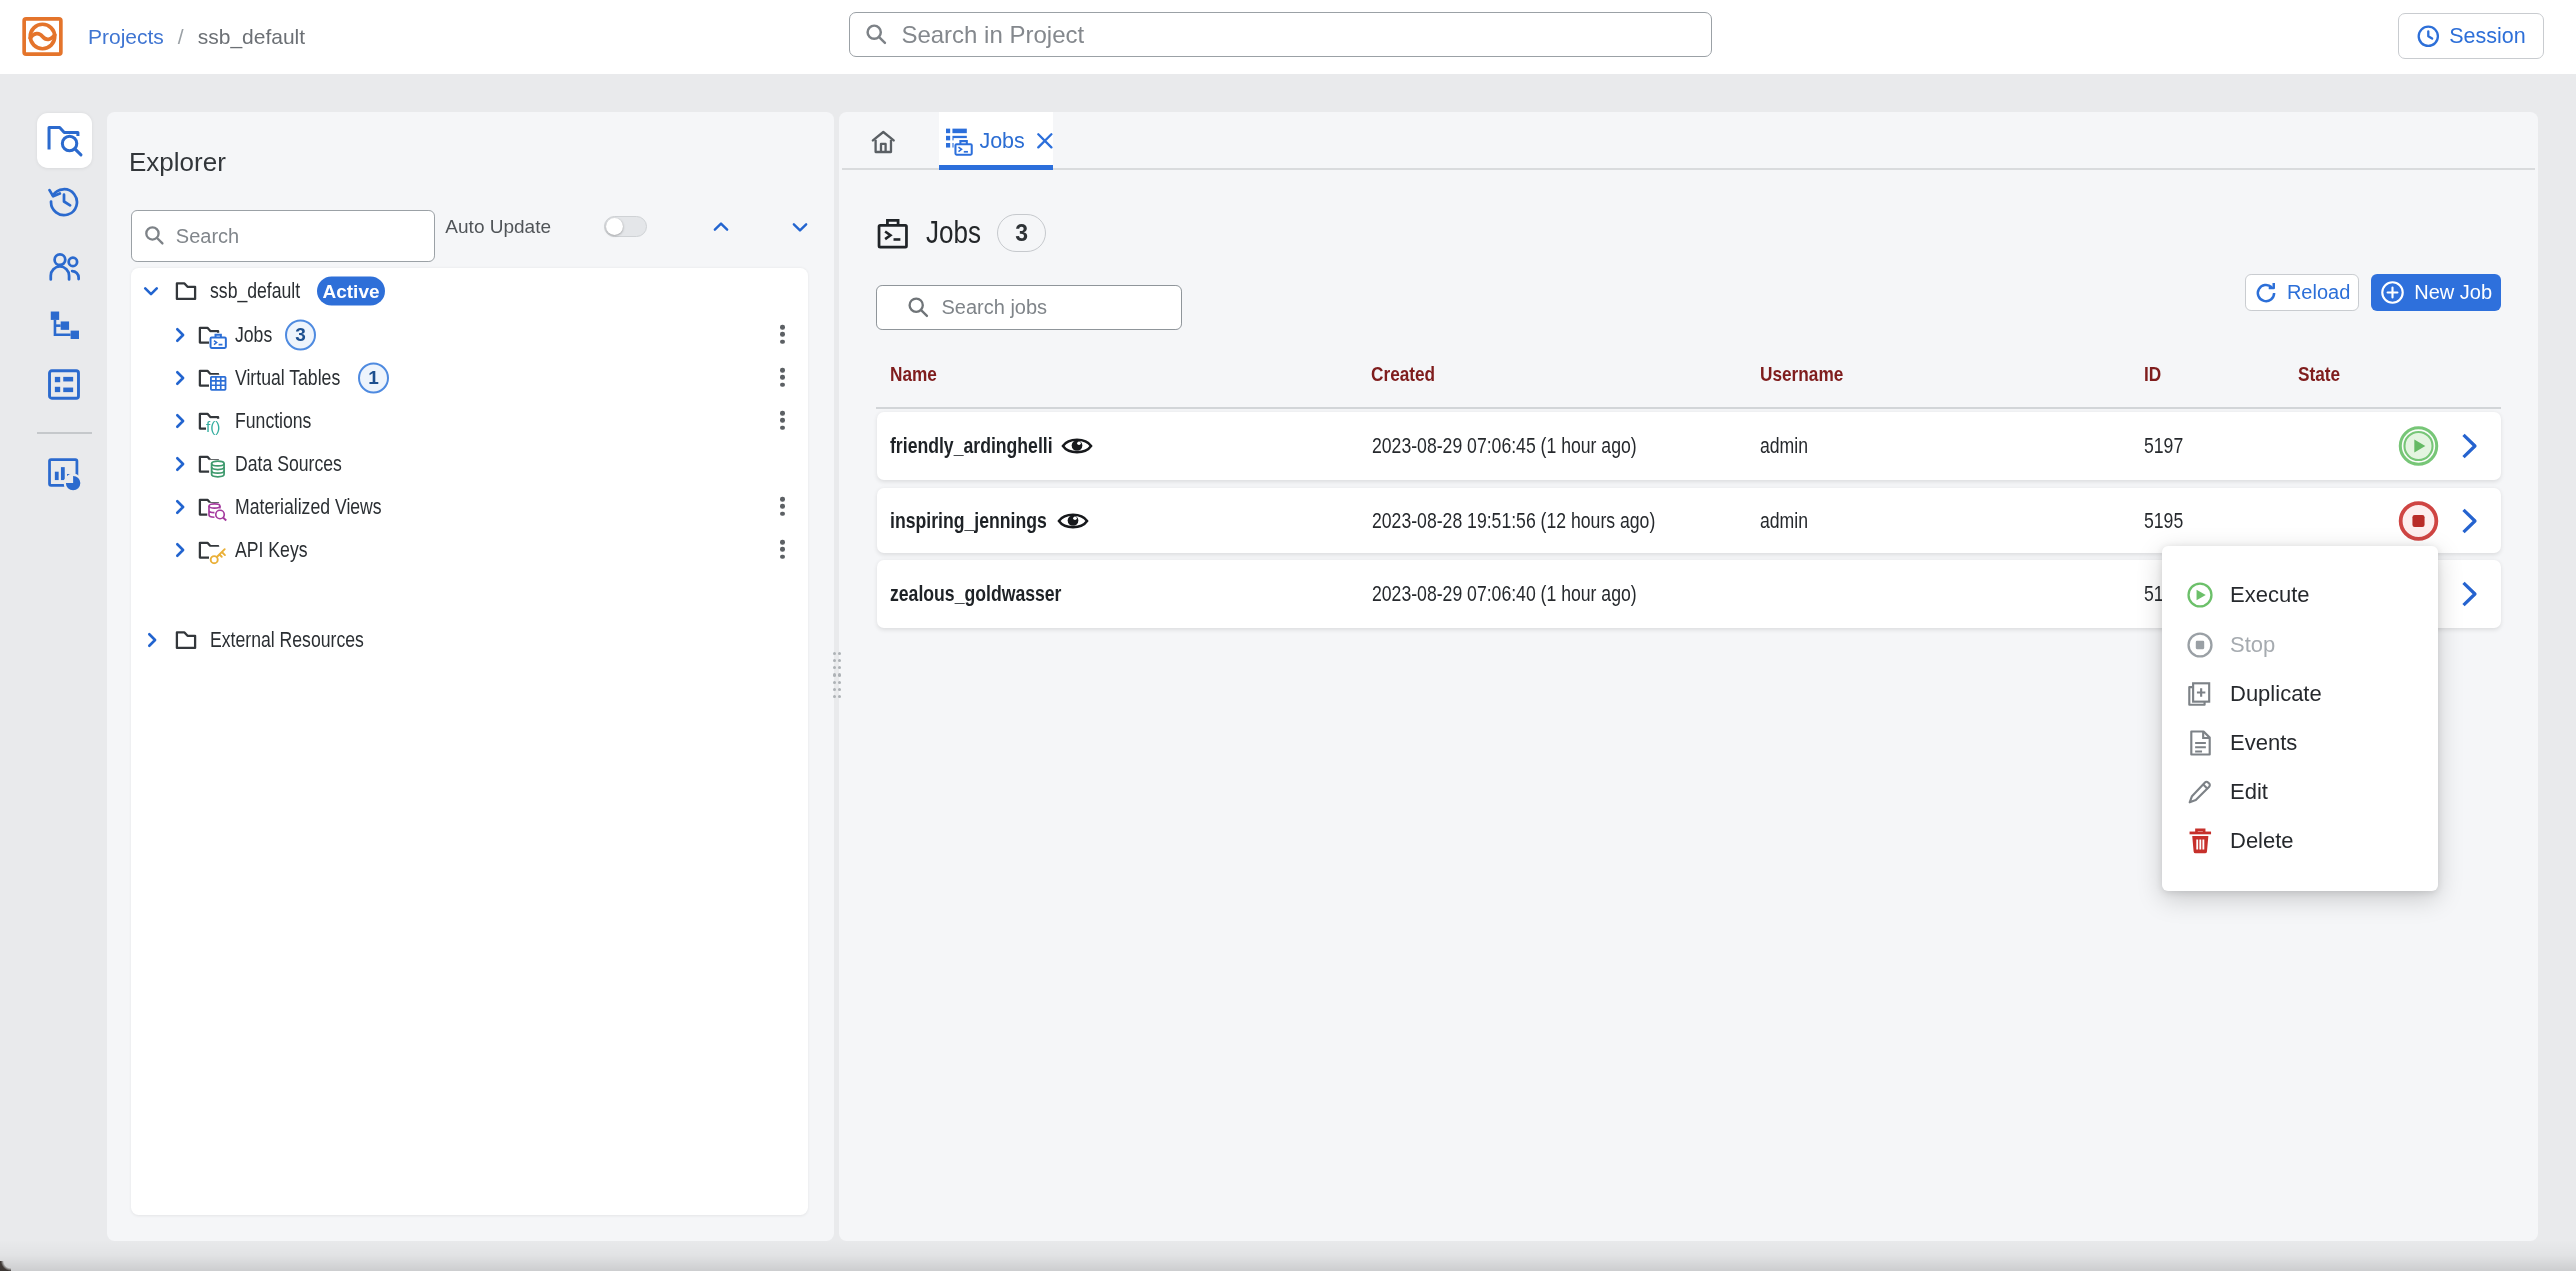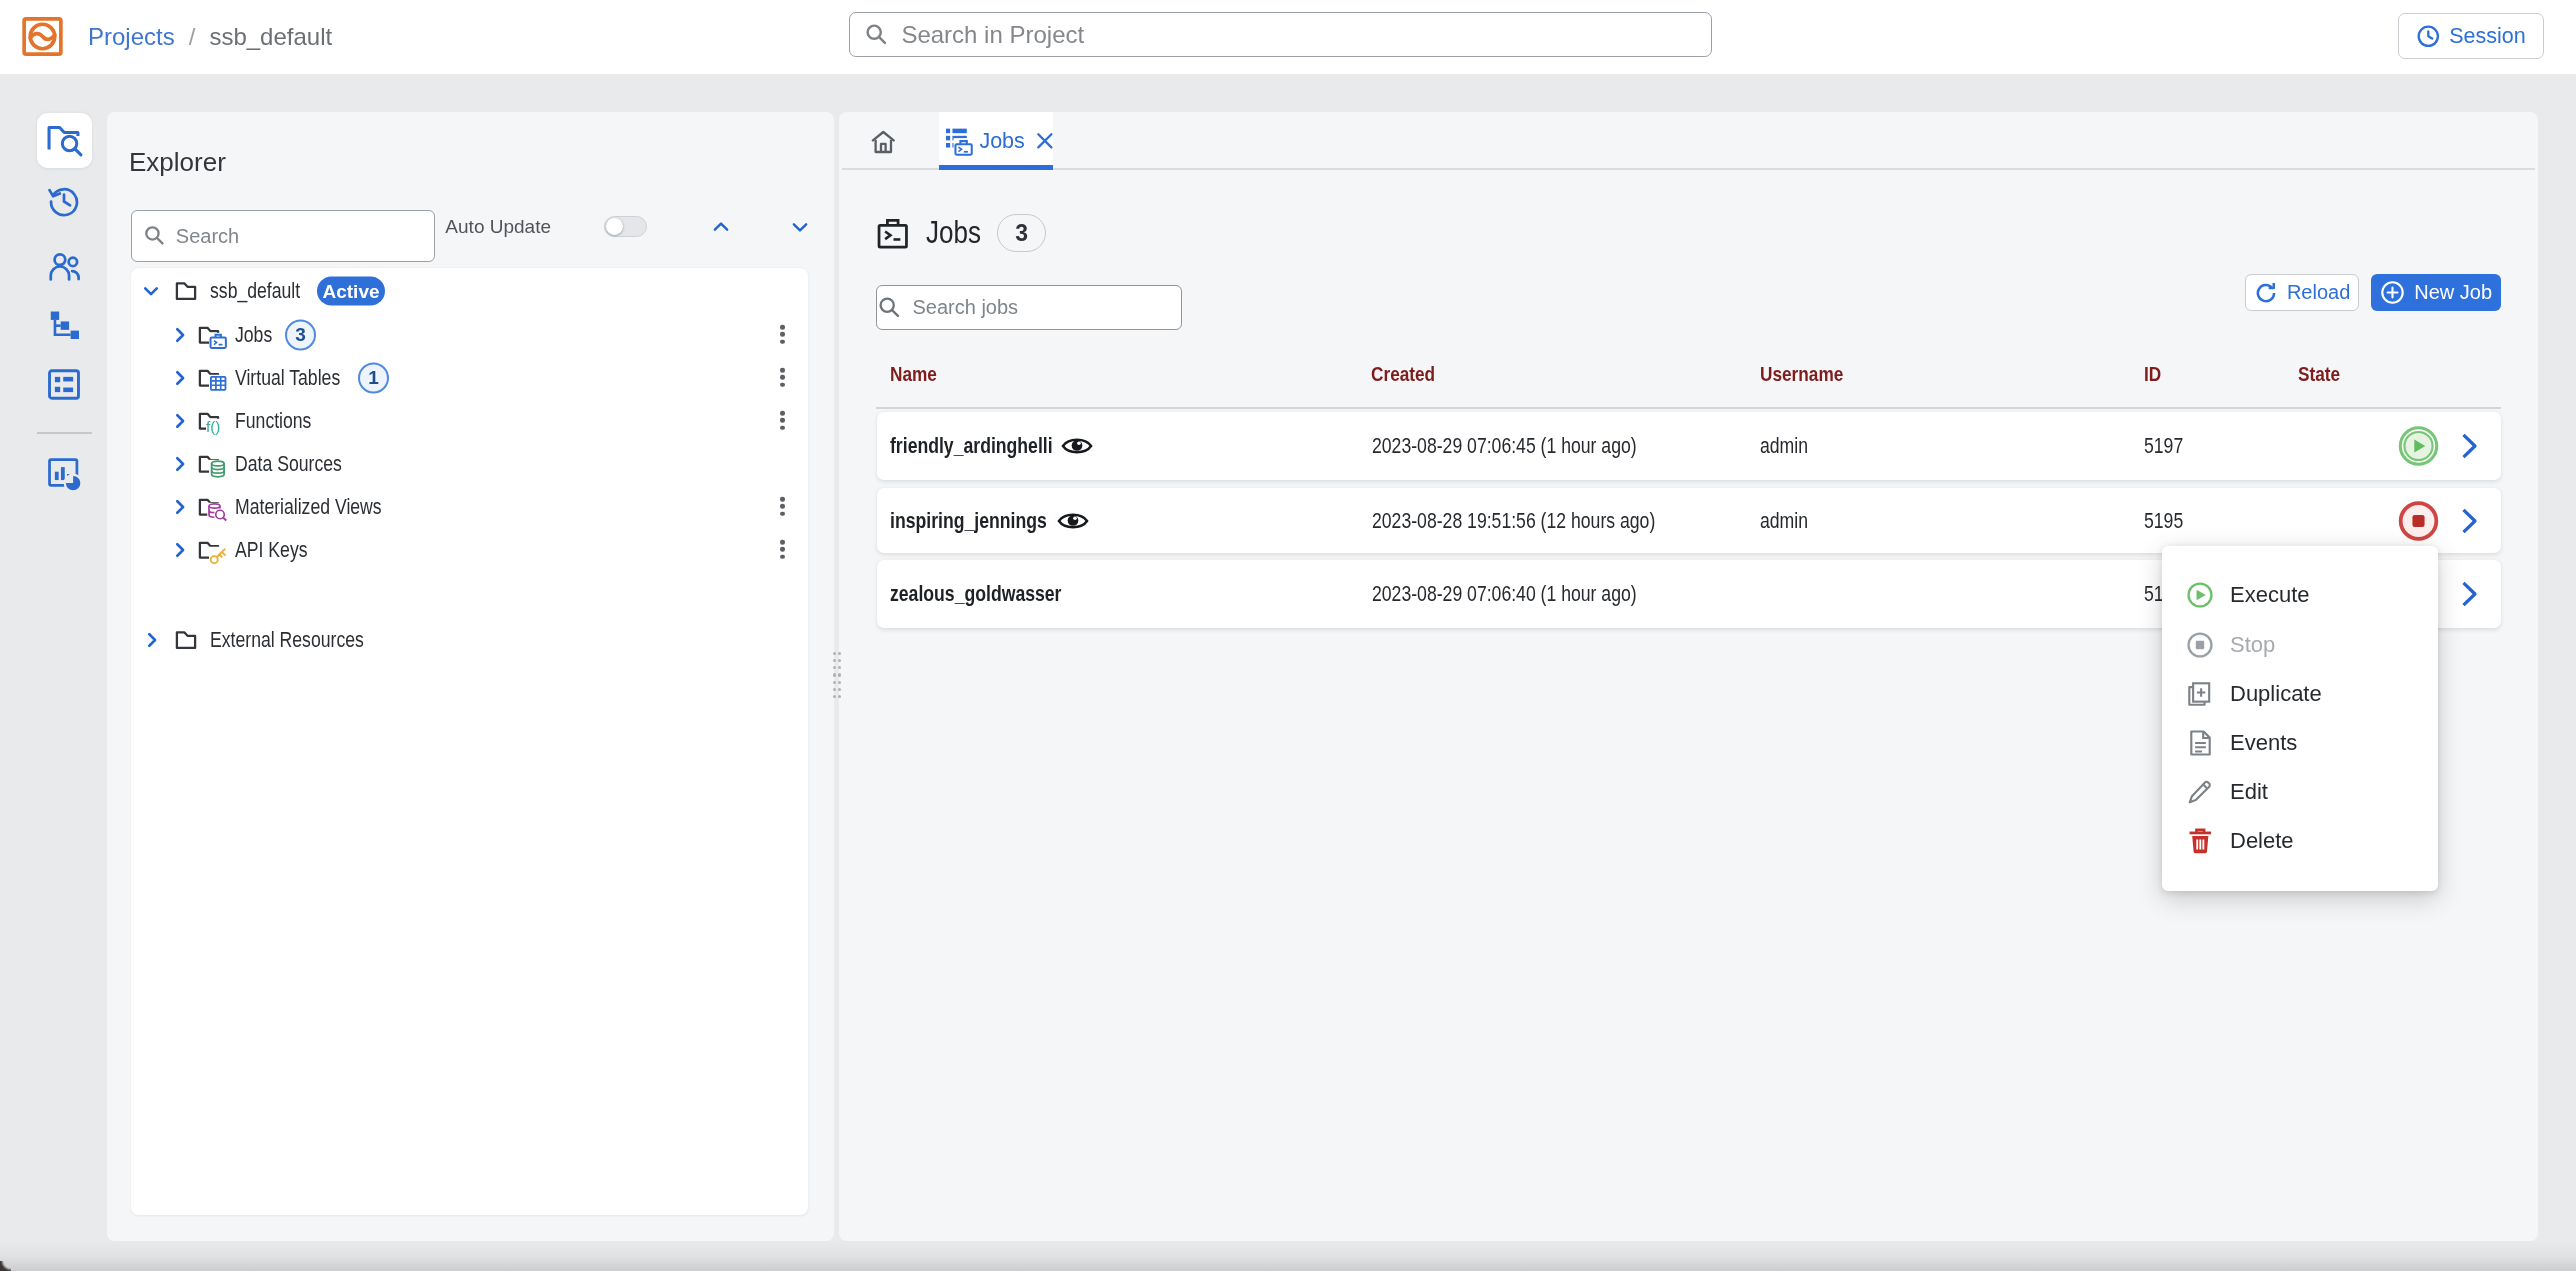--- a/index.html
+++ b/index.html
@@ -3,21 +3,21 @@
 <meta charset="utf-8">
 <style>
   * { margin:0; padding:0; box-sizing:border-box; }
   html,body { width:2576px; height:1272px; overflow:hidden; }
   body { font-family:"Liberation Sans", sans-serif; background:#e9eaec; position:relative; }
   svg { display:block; }
   .cx { display:inline-block; transform:scaleX(0.82); transform-origin:0 50%; white-space:pre; font-style:normal; }
   
   #header { position:absolute; left:0; top:0; width:2576px; height:74px; background:#fff; }
   #logo { position:absolute; left:22px; top:17px; }
-  #crumb { position:absolute; left:88px; top:0; height:74px; display:flex; align-items:center; font-size:24px; color:#85898e; }
+  #crumb { position:absolute; left:88px; top:0; height:74px; display:flex; align-items:center; font-size:21px; color:#85898e; }
   #crumb .p { color:#3f75d2; }
   #crumb .sep { margin:0 14px; color:#9aa0a5; }
   #crumb .cur { color:#6c7075; }
   #topsearch { position:absolute; left:849px; top:12.3px; width:863px; height:45px; border:1.5px solid #9ba1a6; border-radius:7px; background:#fff; display:flex; align-items:center; padding-left:15.4px; }
   #topsearch .ph { color:#84888d; font-size:24px; margin-left:13px; }
   #sessionbtn { position:absolute; left:2398px; top:13px; width:146px; height:46px; border:1.5px solid #c9ccd0; border-radius:7px; background:#fff; display:flex; align-items:center; justify-content:center; color:#2d6fd8; font-size:21.5px; }
   #sessionbtn svg { margin-right:8.4px; }
   
   #railtile { position:absolute; left:37px; top:113px; width:55px; height:55px; background:#fff; border-radius:10.8px; box-shadow:0 0.8px 3.8px rgba(0,0,0,0.07); }
   .railicon { position:absolute; }
@@ -49,21 +49,21 @@
   #main { position:absolute; left:839px; top:112px; width:1699px; height:1129px; background:#f5f6f8; border-radius:7.7px; }
   #tabline { position:absolute; left:3.1px; top:56px; width:1693px; height:1.5px; background:#d9dbdd; }
   #activetab { position:absolute; left:100px; top:0; width:114px; height:58px; background:#fff; display:flex; align-items:center; }
   #tabbar { position:absolute; left:100px; top:53px; width:114px; height:4.6px; background:#2c6fdb; }
   #activetab .t { font-size:21.5px; color:#2b6dd3; margin-left:3.8px; }
   #activetab .x { margin-left:10.8px; }
   #homeico { position:absolute; left:31.5px; top:17.7px; }
   #jobshdr { position:absolute; left:38px; top:101px; height:40px; display:flex; align-items:center; }
   #jobshdr .t { font-size:31px; color:#232629; margin-left:17px; display:inline-block; transform:scaleX(0.84); transform-origin:0 50%; }
   #jobshdr .pill { margin-left:6.1px; width:49px; height:38px; border-radius:20px; border:1.5px solid #c6c9cd; display:flex; align-items:center; justify-content:center; font-size:23px; font-weight:bold; color:#2f3337; }
-  #jobsearch { position:absolute; left:37px; top:173px; width:306px; height:45px; border:1.5px solid #8f959a; border-radius:6.1px; background:#fff; display:flex; align-items:center; padding-left:1px; }
+  #jobsearch { position:absolute; left:37px; top:173px; width:306px; height:45px; border:1.5px solid #8f959a; border-radius:6.1px; background:#fff; display:flex; align-items:center; padding-left:30px; }
   #jobsearch .ph { color:#7f8489; font-size:20px; margin-left:11.5px; }
   #reload { position:absolute; left:1406px; top:162px; width:114px; height:37px; border:1.5px solid #c9ccd0; border-radius:6.1px; background:#fff; display:flex; align-items:center; justify-content:center; color:#2c6fd8; font-size:20px; }
   #reload svg { margin-right:9.2px; }
   #newjob { position:absolute; left:1532px; top:162px; width:130px; height:37px; border-radius:6.1px; background:#2e70dc; display:flex; align-items:center; justify-content:center; color:#fff; font-size:20px; white-space:nowrap; }
   #newjob svg { margin-right:9.2px; }
   .thead { position:absolute; top:250px; font-size:21px; font-weight:bold; color:#7f1d1d; }
   #tunder { position:absolute; left:37px; top:295px; width:1625px; height:1.5px; background:#d2d5d8; }
   .rowcard { position:absolute; left:38px; width:1624px; background:#fff; border-radius:7px; box-shadow:0 1.5px 4.6px rgba(0,0,0,0.10); }
   .rowcard > * { position:absolute; top:50%; transform:translateY(-50%); }
   .rowcard .name { left:13px; font-size:21.5px; font-weight:bold; color:#1e2226; }

